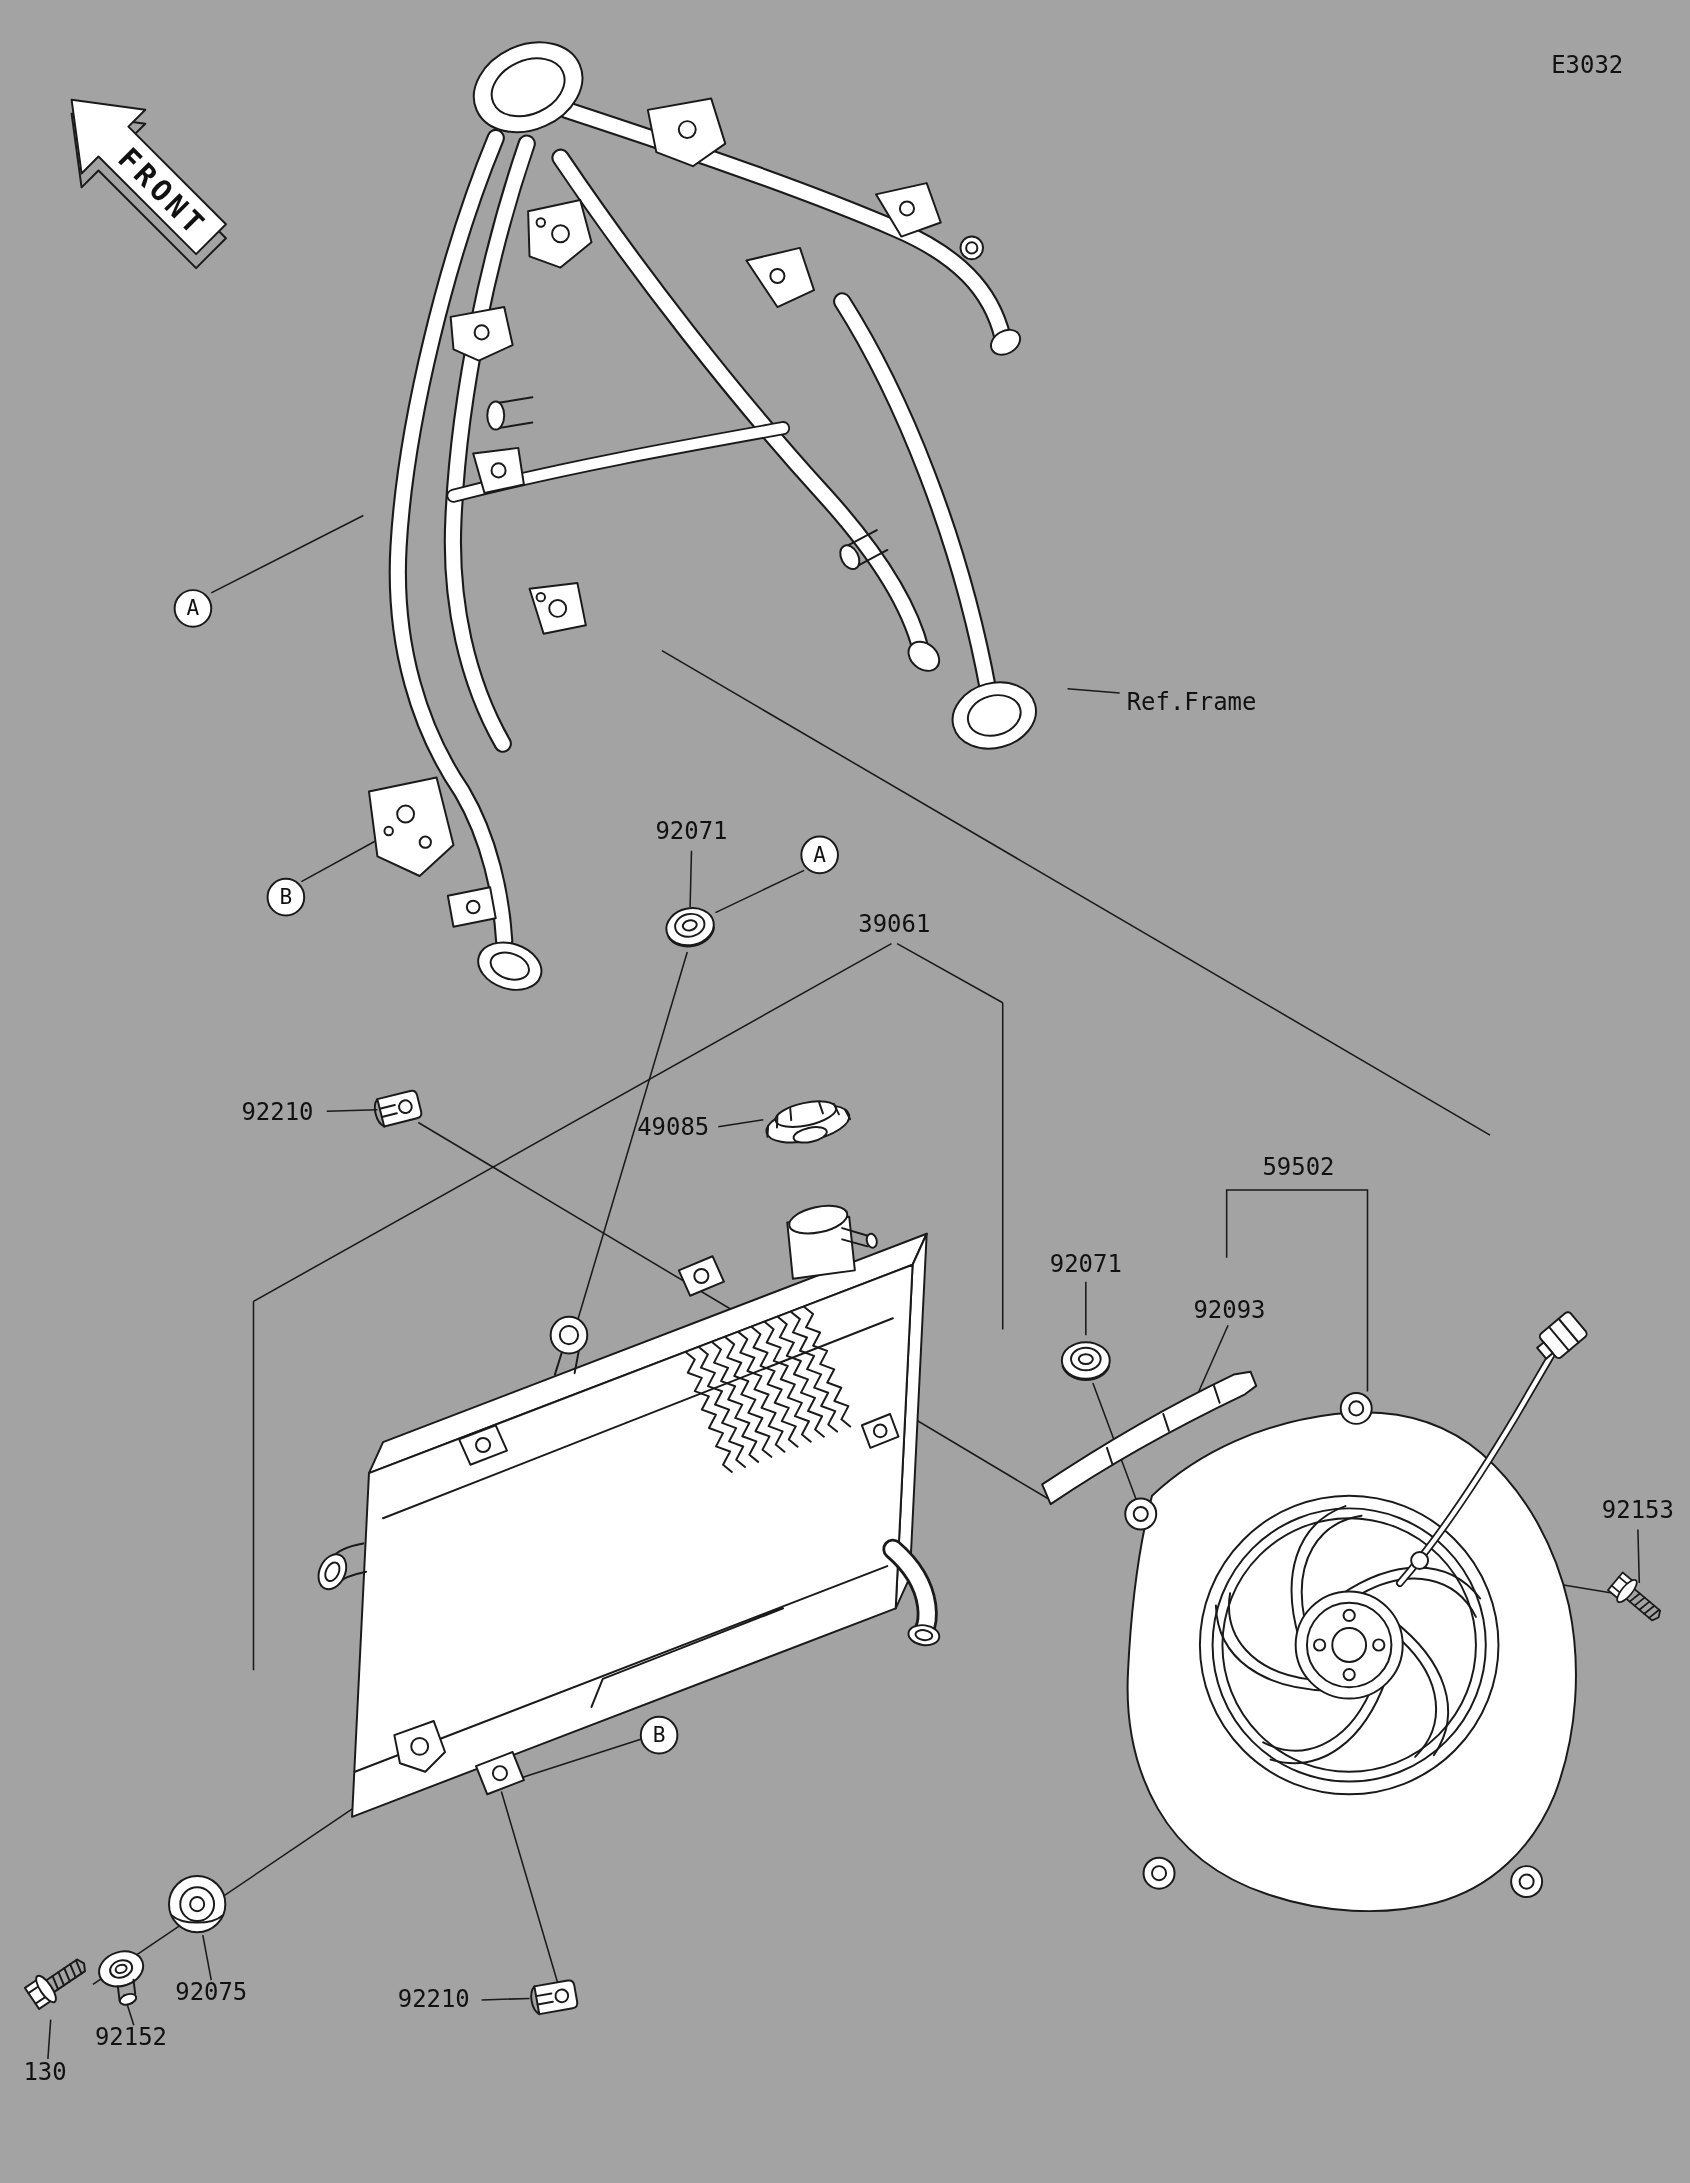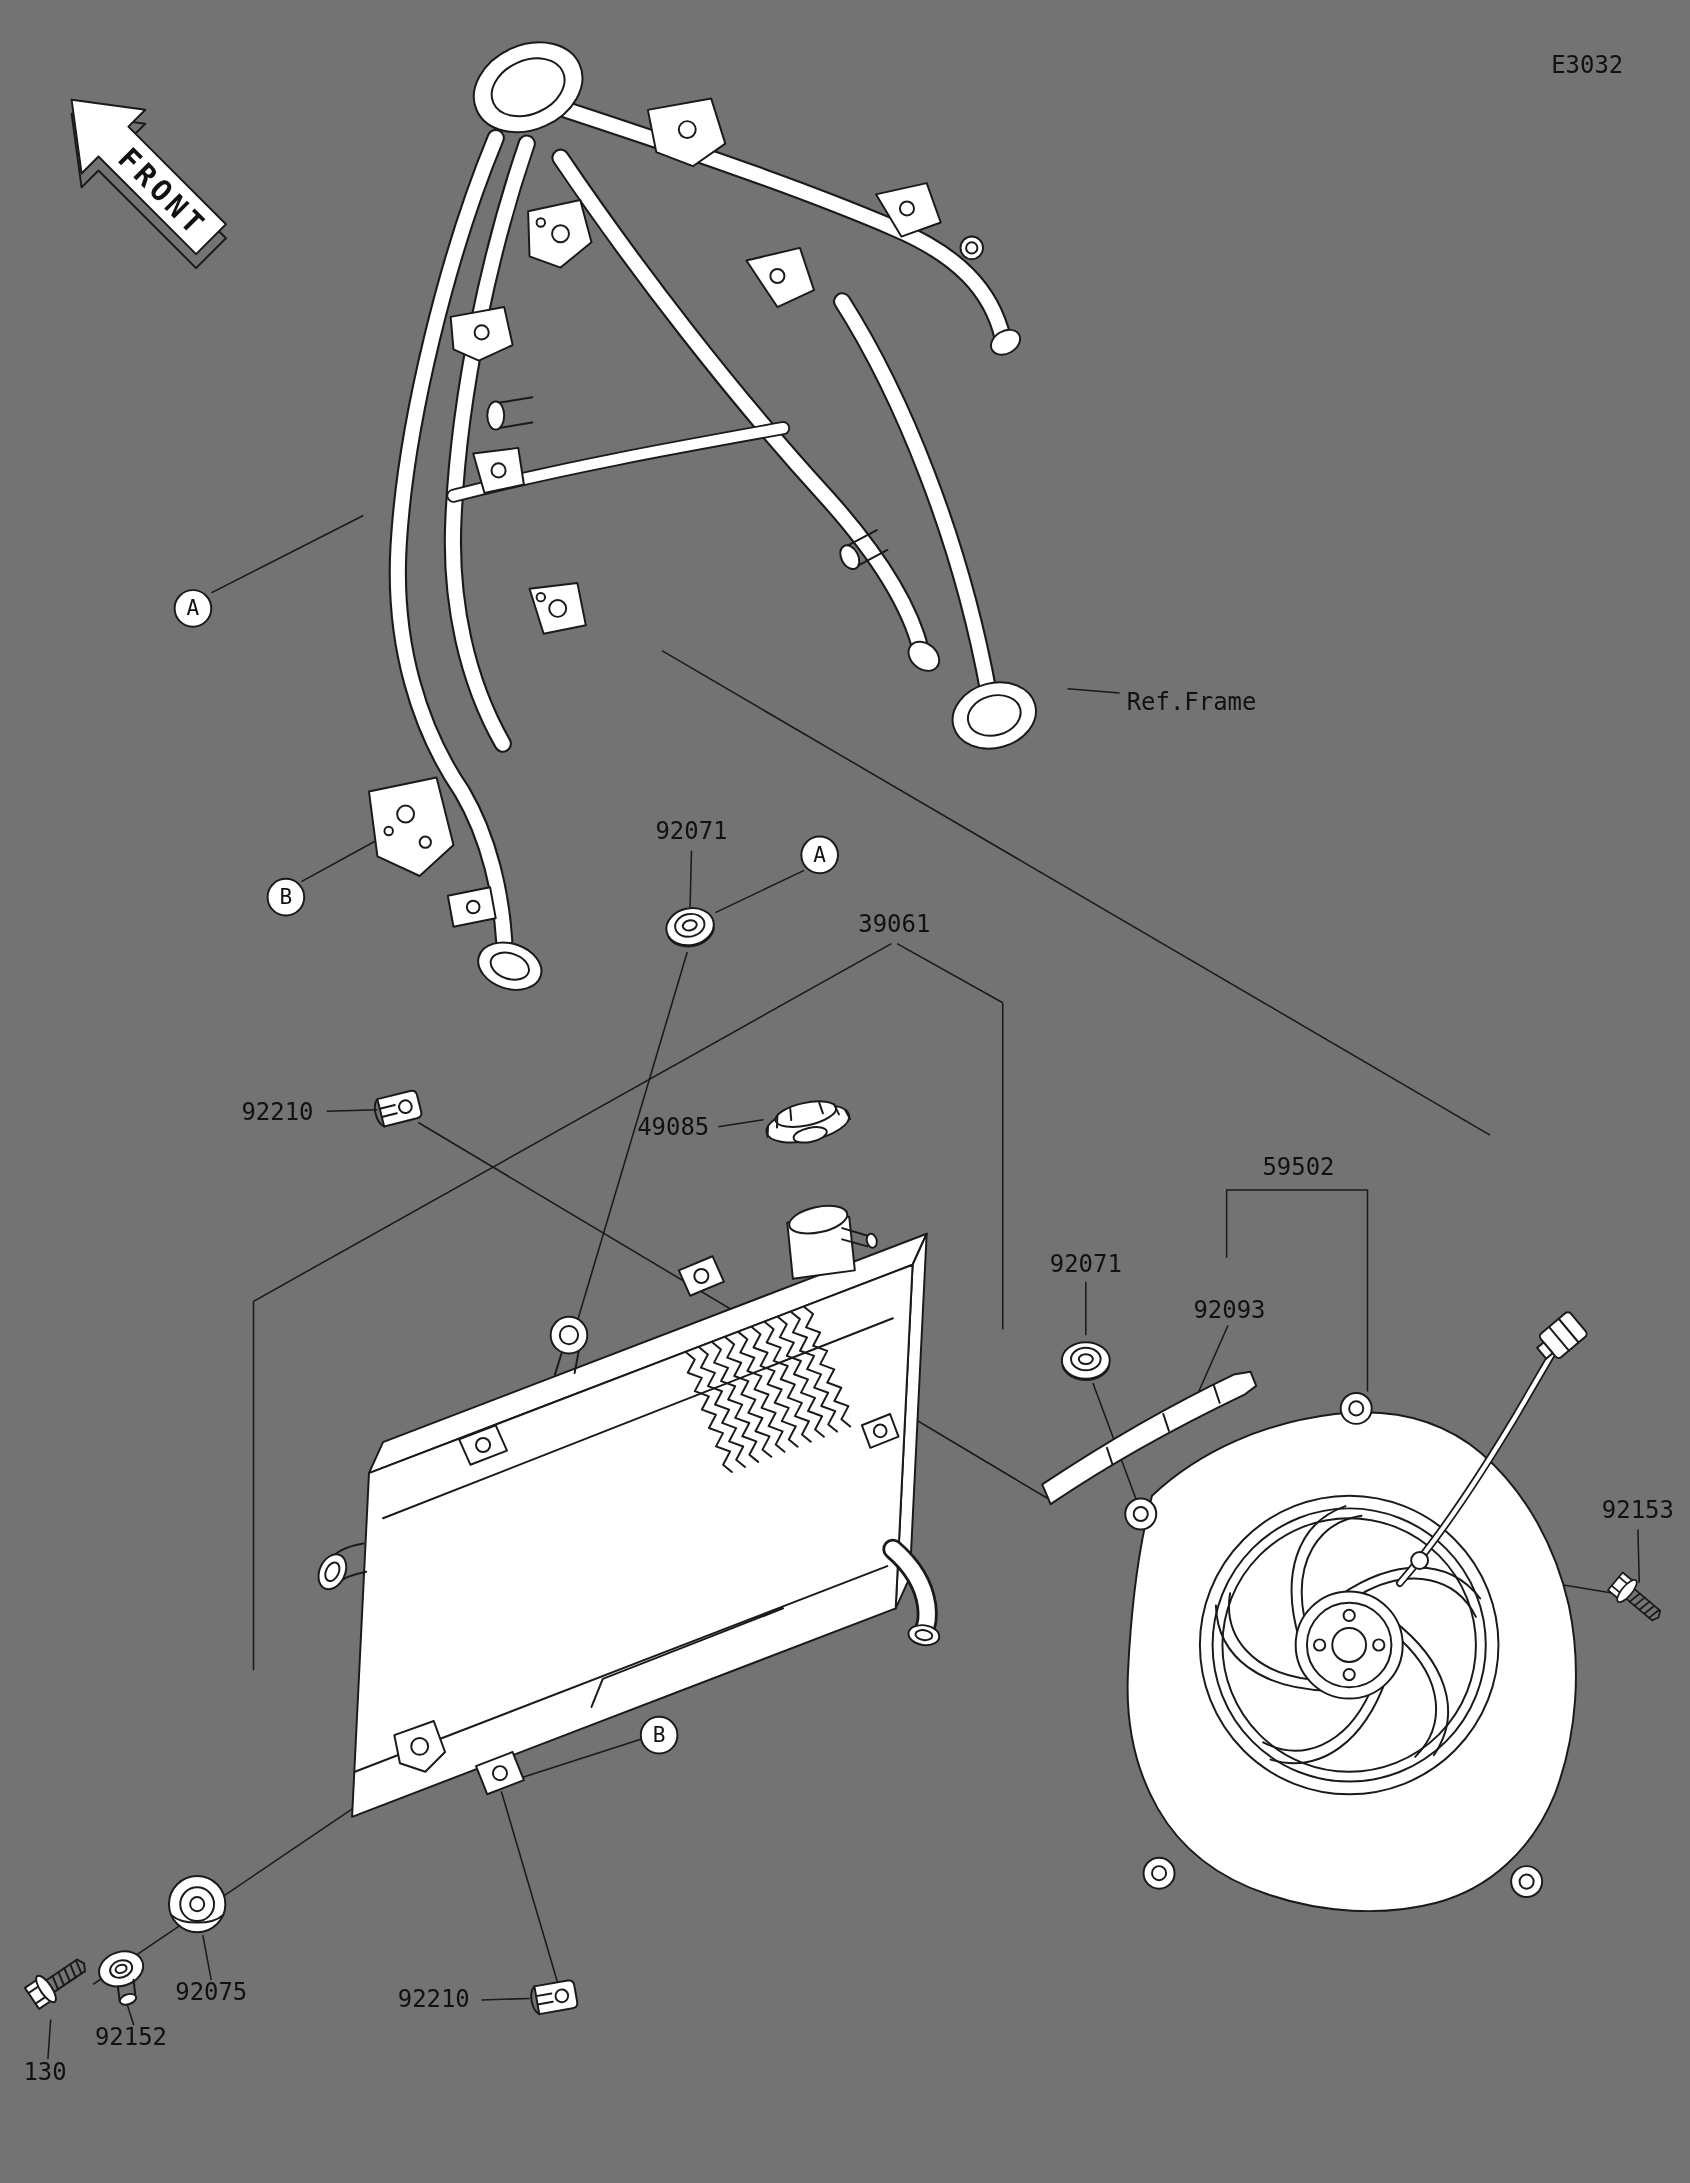--- a/index.html
+++ b/index.html
@@ -1,16 +1,16 @@
 <!DOCTYPE html>
 <html style="font-size:8.5px"><head>
 <meta charset="utf-8">
 <style>
   html,body{margin:0;padding:0;background:#ffffff;}
-  .canvas{position:relative;width:1690px;height:2183px;background:#737373;overflow:hidden;}
+  .canvas{position:relative;width:1690px;height:2183px;background:#a3a3a3;overflow:hidden;}
   svg{display:block;width:1690px;height:2183px;}
   .outline{fill:none;stroke:#1a1a1a;stroke-width:1.4;stroke-linejoin:round;stroke-linecap:round;}
   .fillw{fill:#ffffff;stroke:#1a1a1a;stroke-width:1.4;stroke-linejoin:round;}
   .leader{fill:none;stroke:#1a1a1a;stroke-width:1.1;}
   .tube-o{fill:none;stroke:#1a1a1a;stroke-width:13;stroke-linecap:round;}
   .tube-i{fill:none;stroke:#ffffff;stroke-width:10;stroke-linecap:round;}
   .thin-o{stroke-width:10;}
   .thin-i{stroke-width:7.4;}
   .wire-o{stroke-width:5.5;}
   .wire-i{stroke-width:3;}

